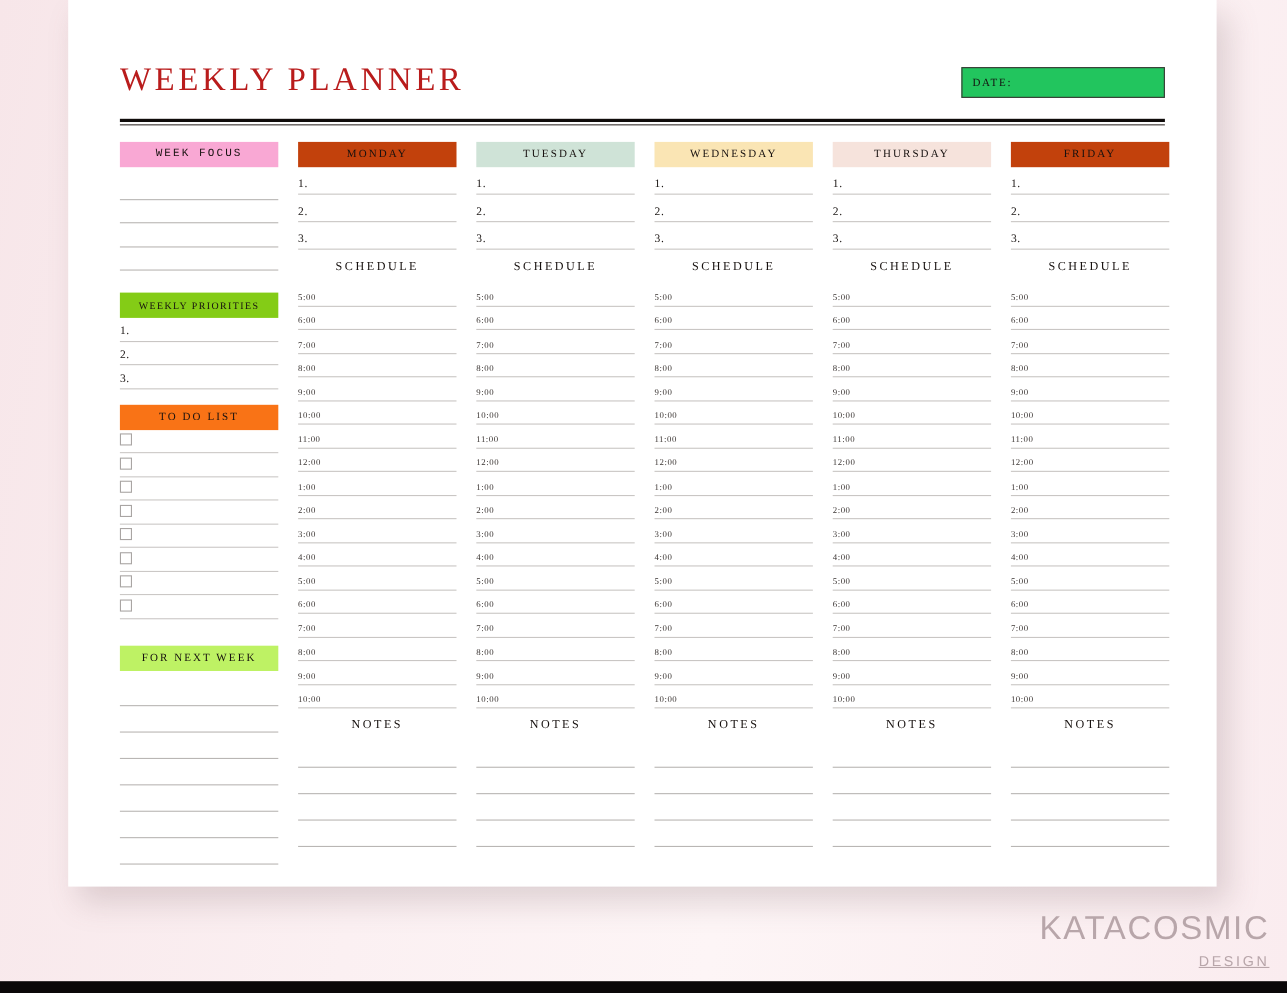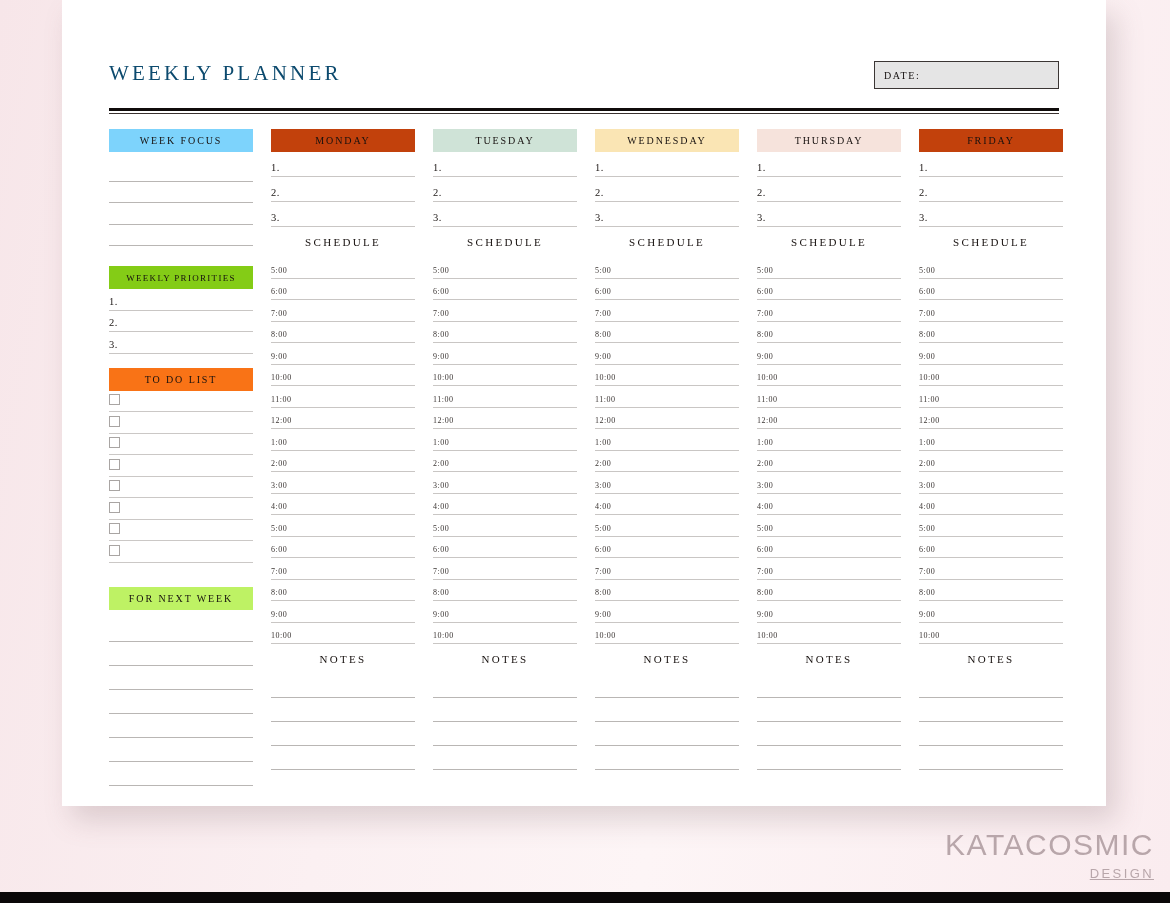--- a/index.html
+++ b/index.html
@@ -52,37 +52,37 @@
   
   .header-row {
     display: flex;
     align-items: flex-start;
     justify-content: space-between;
     height: 48px;
   }
 
   .planner-title {
     font-family: "Liberation Serif", serif;
-    font-size: 21px;
+    font-size: 30px;
     letter-spacing: 3.2px;
-    color: #0c4a6e;
+    color: #b91c1c;
     font-weight: 400;
     line-height: 30px;
     padding-top: 10px;
   }
 
   .date-box {
     width: 185px;
     height: 28px;
     border: 1px solid #3b3634;
     display: flex;
     align-items: center;
     padding-left: 9px;
     margin-top: 13px;
-    background: #e5e5e5;
+    background: #22c55e;
   }
   .date-label {
     font-size: 10px;
     letter-spacing: 1.6px;
     color: #14100f;
   }
 
   .double-rule {
     margin-top: 12px;
     width: 950px;
@@ -209,21 +209,21 @@
 
     <div class="double-rule">
       <div class="thick"></div>
       <div class="gap"></div>
       <div class="thin"></div>
     </div>
 
     <div class="grid">
 
       <div class="col">
-        <div class="band" style="background: #7dd3fc;">WEEK FOCUS</div>
+        <div class="band" style="background: #f9a8d4; font-family: Liberation Mono, monospace;">WEEK FOCUS</div>
         <div class="spacer-8"></div>
         <div class="line plain"></div>
         <div class="line plain"></div>
         <div class="line plain"></div>
         <div class="line plain"></div>
 
         <div class="spacer-20"></div>
         <div class="band small" style="background: #84cc16;">WEEKLY PRIORITIES</div>
         <div class="line">
           <span class="num">1.</span>

